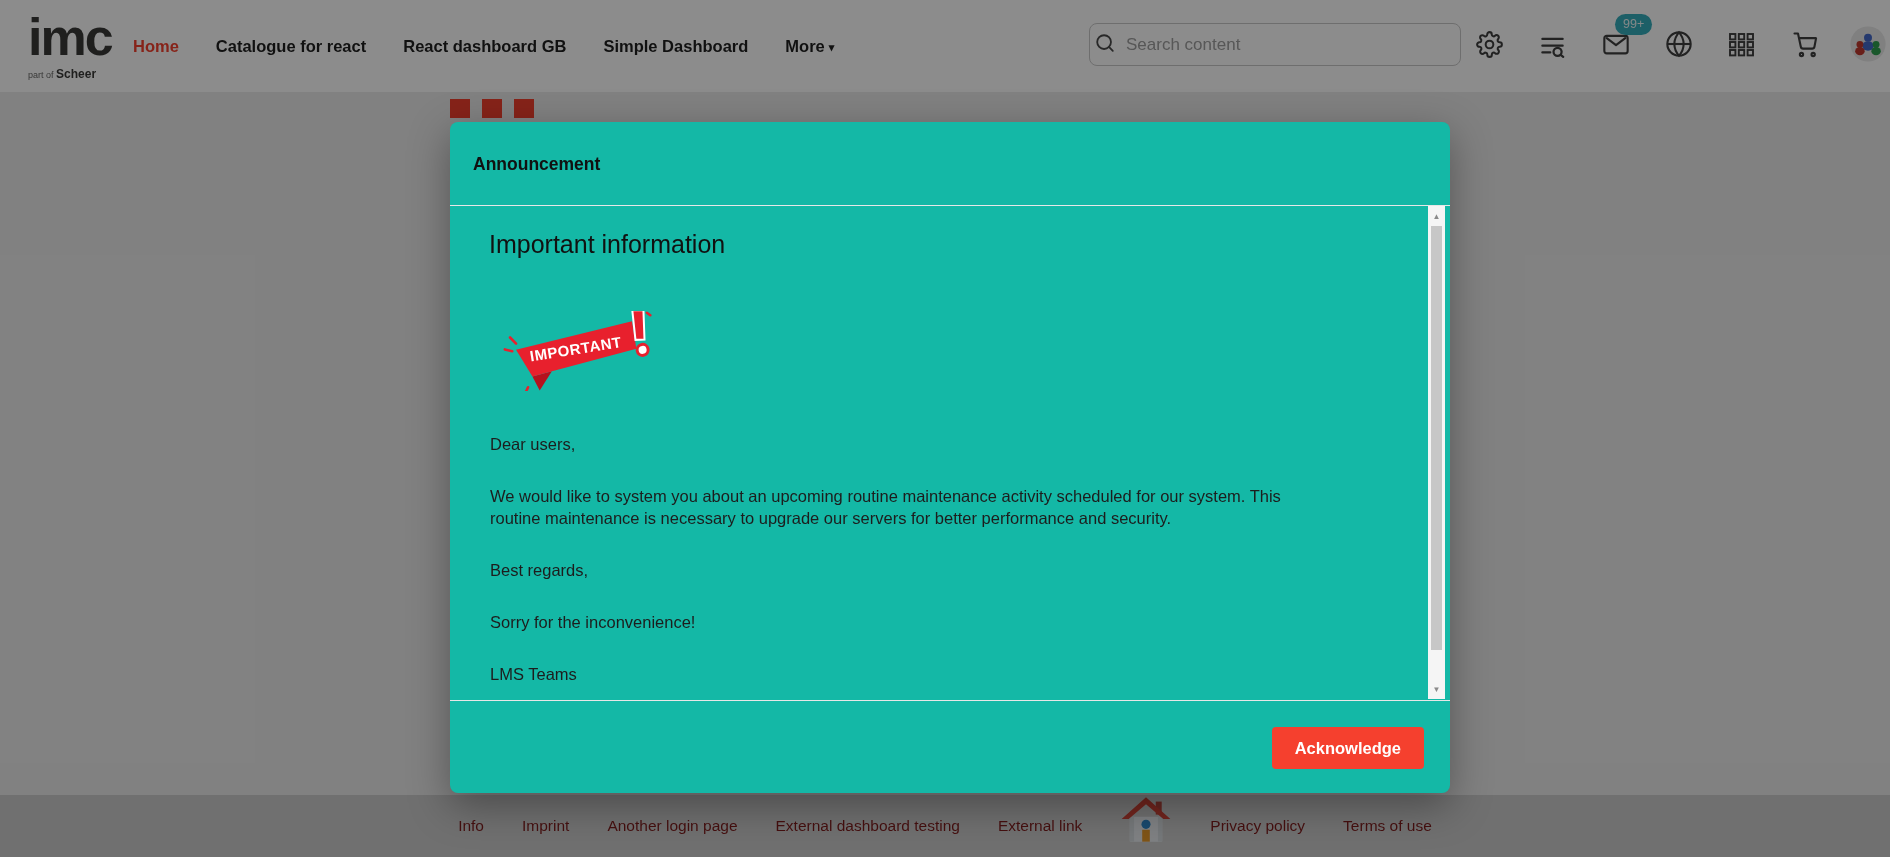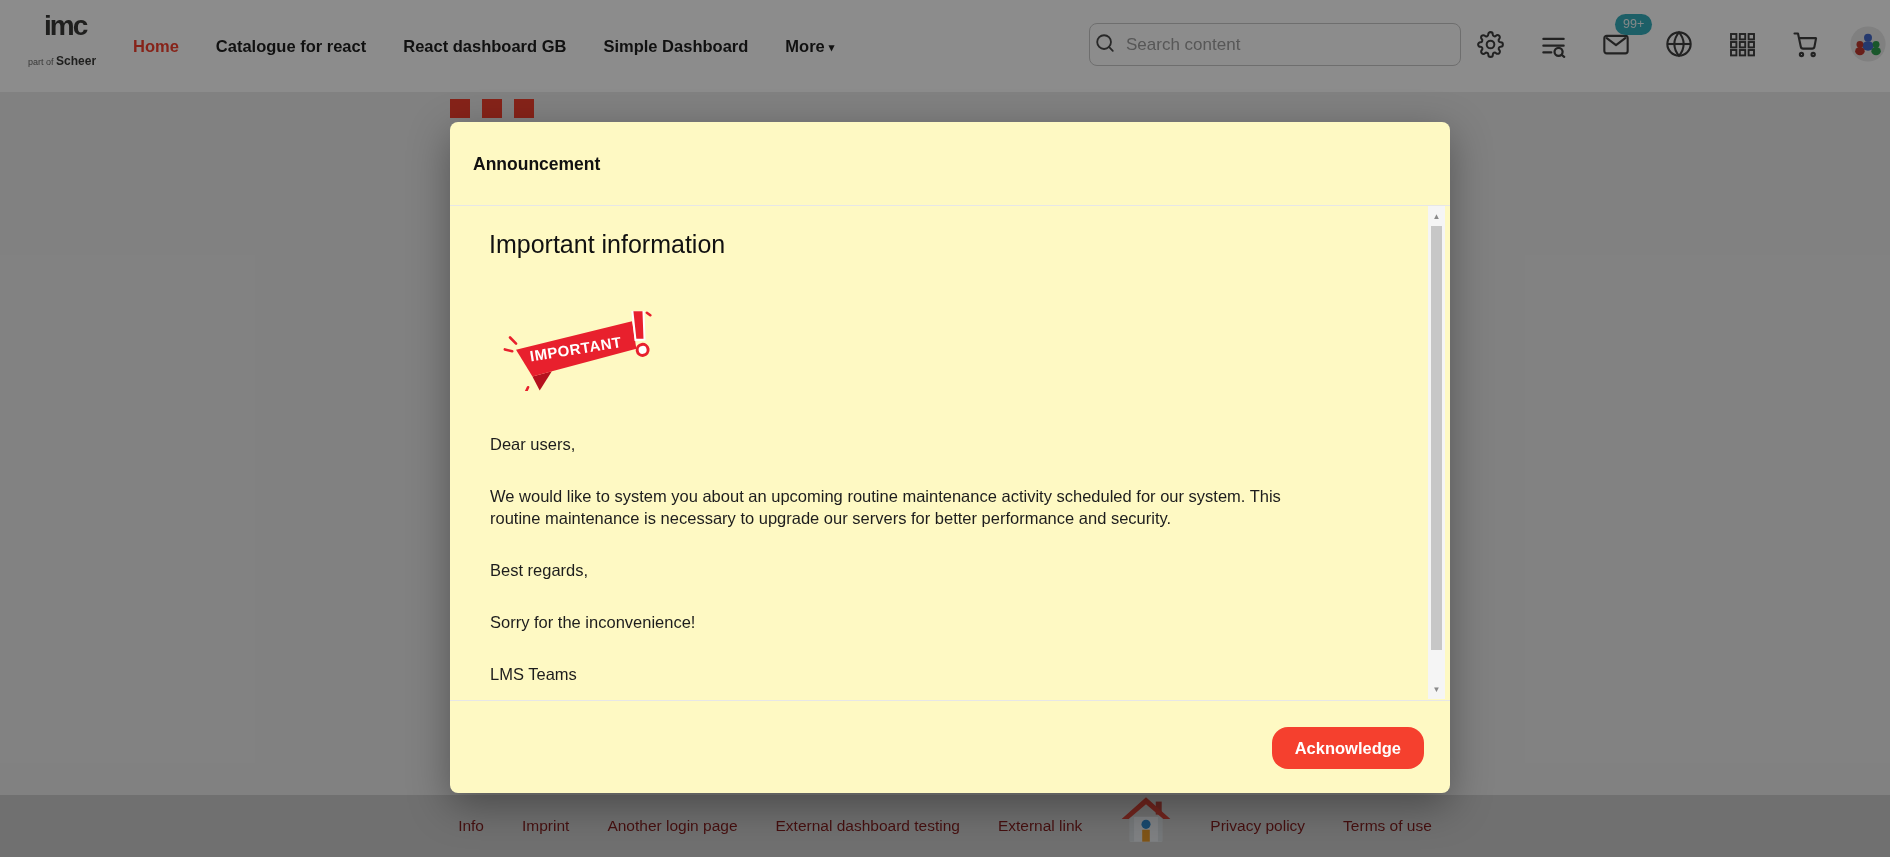--- a/index.html
+++ b/index.html
@@ -10,22 +10,22 @@
     overflow:hidden;
   }
   .stage { position:relative; width:1890px; height:857px; overflow:hidden; background:#fff; }
 
   
   .app-header {
     position:absolute; top:0; left:0; right:0; height:92px;
     background:#fff; z-index:1;
   }
   .logo { position:absolute; left:28px; top:13px; cursor:pointer; }
-  .logo-main { font-size:28px; font-weight:bold; color:#3a3a38; line-height:0.95; letter-spacing:-2px;margin-left:16px; }
-  .logo-sub { font-size:9px; color:#6a6a68; margin-top:14px; }
+  .logo-main { font-size:52px; font-weight:bold; color:#3a3a38; line-height:0.95; letter-spacing:-2px; }
+  .logo-sub { font-size:9px; color:#6a6a68; margin-top:5px; }
   .logo-sub .brand { font-size:12px; font-weight:bold; color:#3a3a38; }
 
   .main-nav { position:absolute; left:133px; top:0; height:92px; display:flex; align-items:center; gap:37px; }
   .nav-item { font-size:16.5px; font-weight:bold; color:#1f1f1f; cursor:pointer; white-space:nowrap; display:flex; align-items:center; gap:4px; }
   .nav-item.active { color: var(--accent-red, #f5402e); }
   .nav-caret { font-size:11px; margin-top:2px; }
 
   .search-box {
     position:absolute; left:1089px; top:23px; width:372px; height:43px;
     border:1px solid #c9c9c9; border-radius:8px; background:#fff;
@@ -33,21 +33,21 @@
   }
   .search-box svg { flex:none; }
   .search-box input {
     border:none; outline:none; background:transparent;
     font-size:17px; color:#333; width:100%;
     font-family:"Liberation Sans", sans-serif;
   }
   .search-box input::placeholder { color:#9e9e9e; }
 
   .header-icons { position:absolute; left:1476px; top:30px; display:flex; gap:35px; }
-  .icon-slot { position:relative; width:28px; height:28px; display:flex; align-items:center; justify-content:flex-end; cursor:pointer; }
+  .icon-slot { position:relative; width:28px; height:28px; display:flex; align-items:center; justify-content:flex-start; cursor:pointer; }
   .icon-slot svg { display:block; }
   .badge {
     position:absolute; left:13px; top:-16px;
     background: var(--badge-teal, #35aebc); color:#eef6f7;
     font-size:12.5px; line-height:1; padding:4px 8px 4px;
     border-radius:11px; white-space:nowrap;
   }
   .avatar-slot { width:38px; margin:-5px -5px 0 -5px; height:38px; }
 
   .page-body { position:absolute; top:92px; bottom:62px; left:0; right:0; background:#ececec; }
@@ -60,21 +60,21 @@
     font-size:15.5px; color:#7f1d1d;
   }
   .footer-link { cursor:pointer; white-space:nowrap; }
   .home-emblem { width:52px; height:52px; margin-top:-12px; cursor:pointer; }
 
   
   .overlay { position:absolute; inset:0; background:rgba(0,0,0,0.45); z-index:5; }
 
   .modal {
     position:absolute; left:450px; top:122px; width:1000px; height:671px;
-    background:#fef9c3; border-radius:8px; z-index:6;
+    background:#14b8a6; border-radius:8px; z-index:6;
     box-shadow:0 12px 40px rgba(0,0,0,0.35);
     display:flex; flex-direction:column;
   }
   .modal-header {
     padding:32px 23px 30px; font-size:17.5px; font-weight:bold; color:#111;
     border-bottom:1px solid #e7e7e7;
   }
   .modal-body {
     position:relative; flex:1; overflow:hidden;
     border-bottom:1px solid #e7e7e7;
@@ -89,21 +89,21 @@
     background:#f5f5f5;
   }
   .sb-arrow { position:absolute; left:0; width:17px; height:16px; display:flex; align-items:center; justify-content:center; color:#8a8a8a; font-size:8px; cursor:pointer; }
   .sb-arrow.up { top:2px; } .sb-arrow.down { bottom:2px; }
   .sb-thumb { position:absolute; top:20px; left:3px; width:11px; height:424px; background:#c7c7c7; cursor:pointer; }
 
   .modal-footer { position:relative; height:92px; }
   .ack-button {
     position:absolute; right:26px; top:26px; height:42px; padding:0 23px;
     background: var(--accent-red, #f5402e); color:#fff;
-    border:none; border-radius:16px; cursor:pointer;
+    border:none; border-radius:4px; cursor:pointer;
     font-size:16.5px; font-weight:bold; font-family:"Liberation Sans", sans-serif;
   }
 </style>
 </head>
 <body>
 
 <div class="stage">
 
   <header class="app-header">
     <div class="logo">

